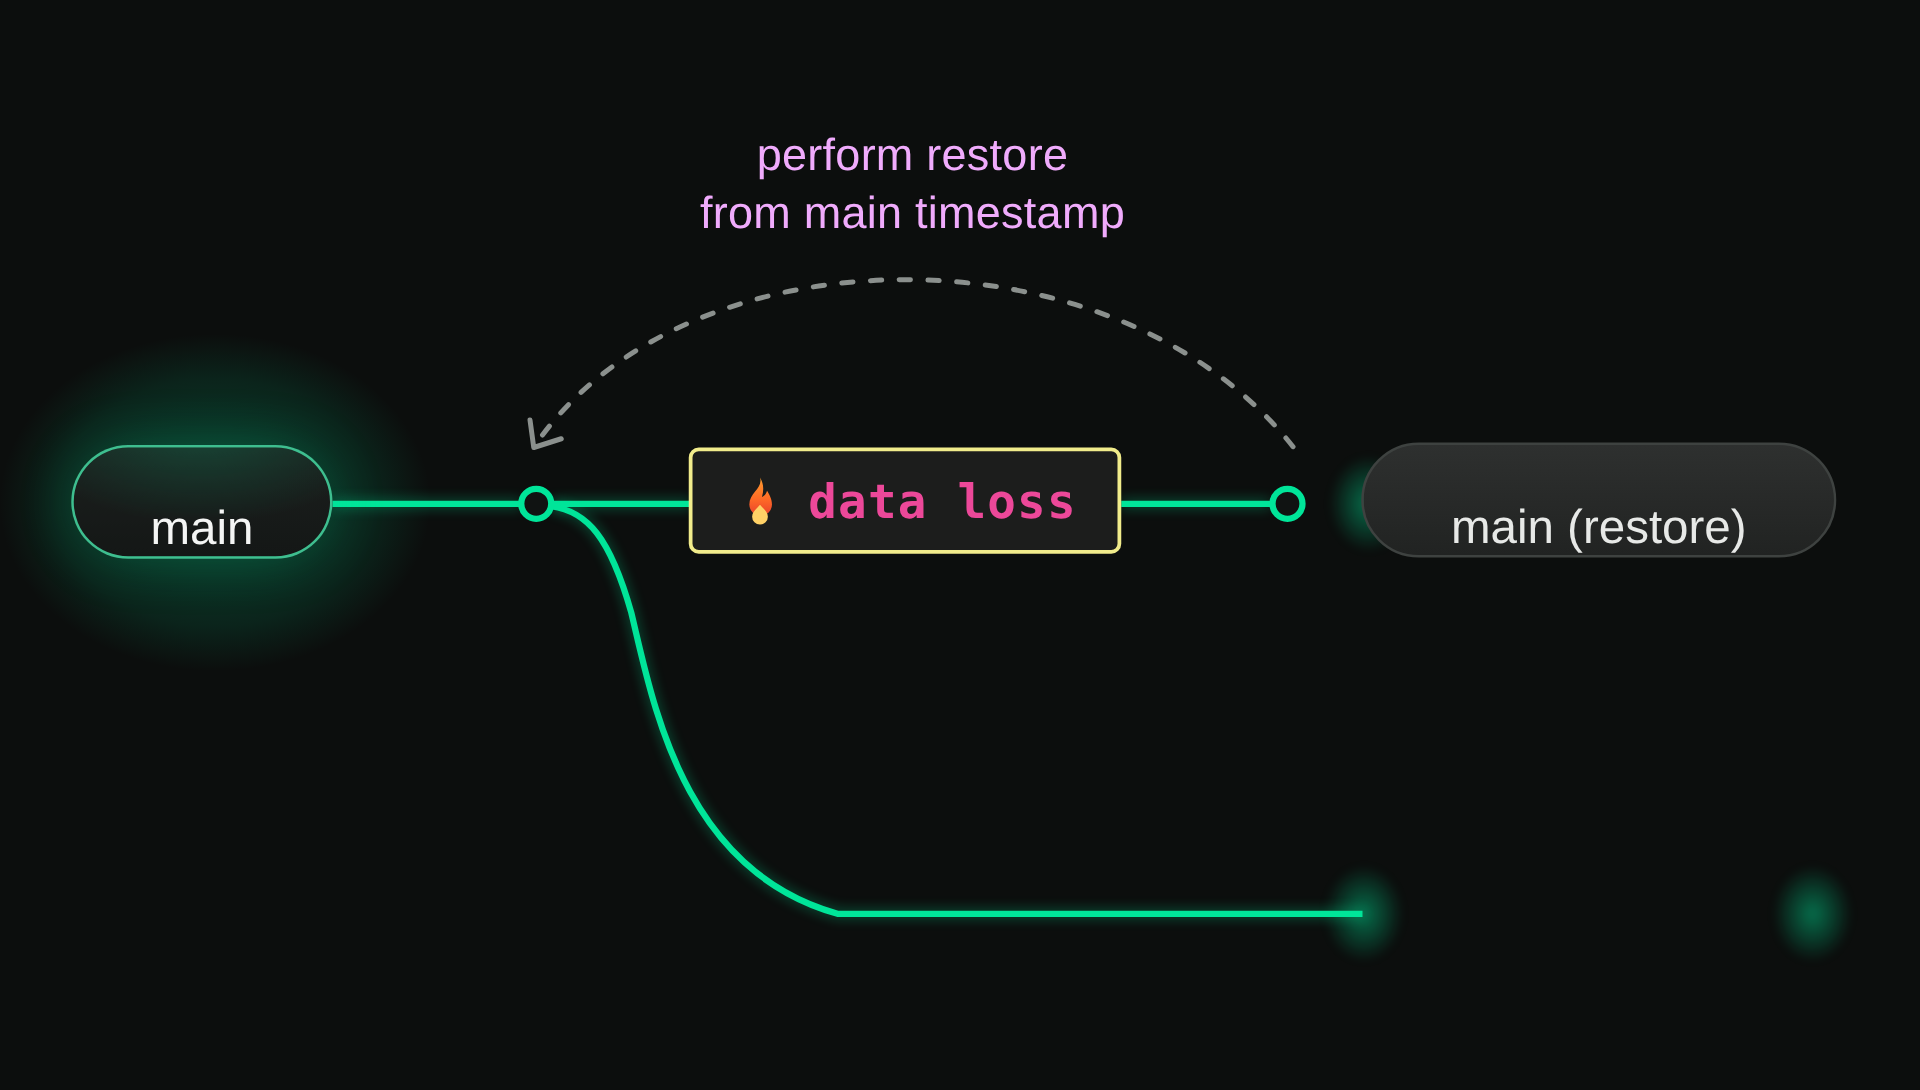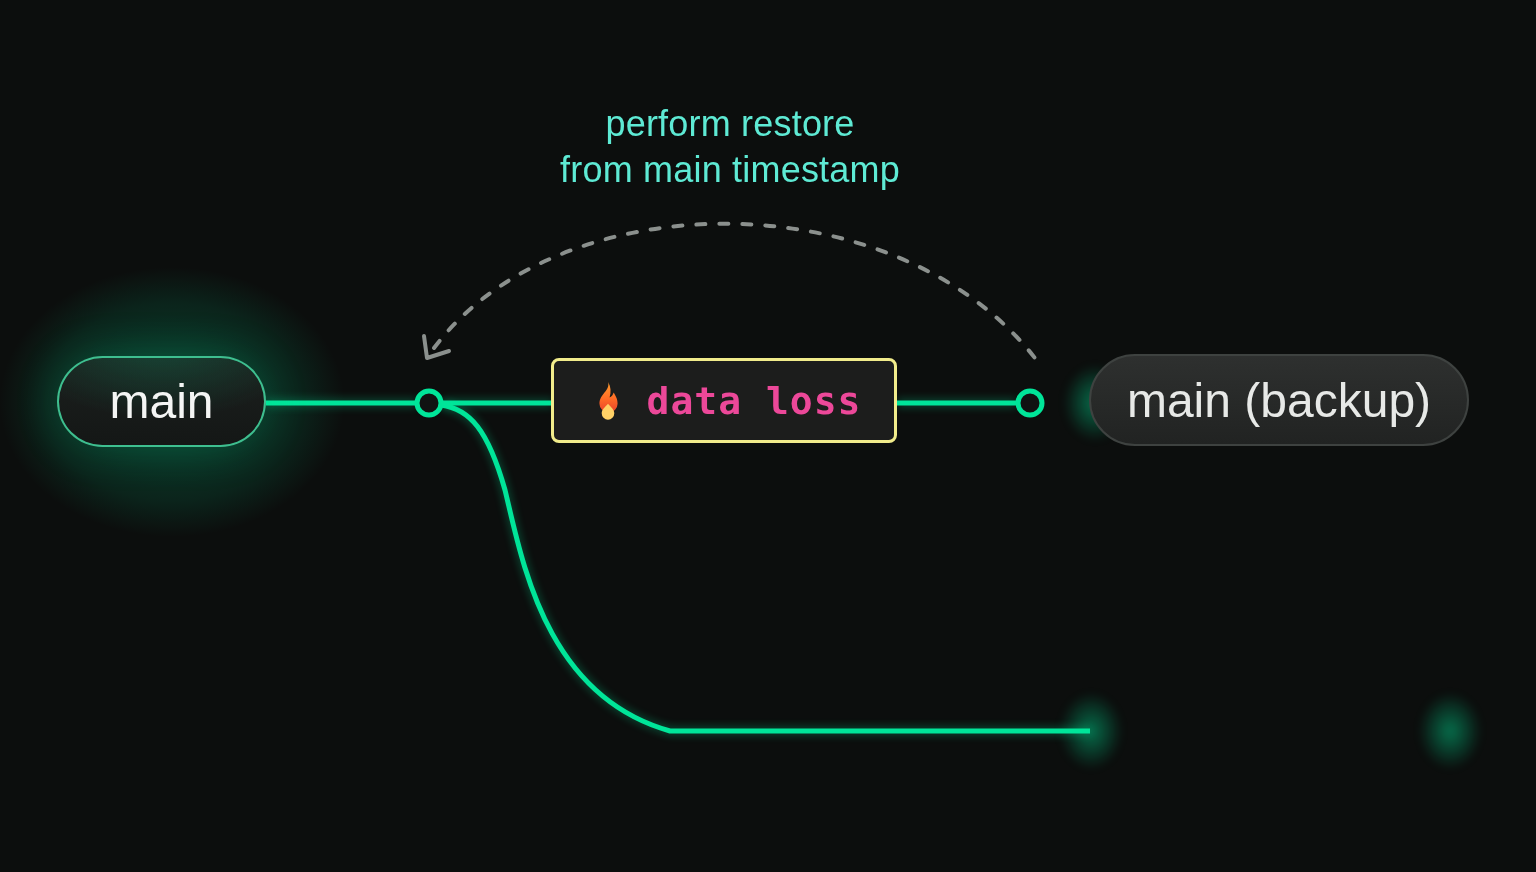--- a/index.html
+++ b/index.html
@@ -67,34 +67,34 @@
     stroke: #00e599;
     stroke-width: 5;
   }
 
   
   .caption {
     position: absolute;
     left: 430px; top: 101px;
     width: 600px;
     text-align: center;
-    color: #5eead4;
+    color: #f0abfc;
     font-size: 36px;
     line-height: 46px;
     letter-spacing: 0.2px;
   }
 
   
   .pill {
     position: absolute;
     display: flex;
-    align-items: center;
+    align-items: flex-end;
     justify-content: center;
     border-radius: 60px;
-    font-size: 48px;
+    font-size: 38px;
     color: #e7e9e7;
     box-sizing: border-box;
     white-space: nowrap;
   }
   .pill-main {
     left: 57px; top: 356px;
     width: 209px; height: 91px;
     border: 2px solid rgba(64,199,150,0.95);
     background:
       radial-gradient(120% 150% at 50% -20%, rgba(0,229,153,0.20), rgba(0,0,0,0) 60%),
@@ -186,17 +186,17 @@
           <stop offset="1" stop-color="#e8412c"></stop>
         </linearGradient>
       </defs>
       <path fill="url(#flameGrad)" d="M16 1.5c2 6.5-6.5 9-6.5 16.5a6.9 6.9 0 0 0 13.8 0c0-3.8-1.8-6.2-3-8.4-.6 2.1-1.6 3.2-3.1 3.8 1.3-4.4 1-8.4-1.2-11.9z"></path>
       <path fill="#ffd166" d="M16 30.2a4.8 4.8 0 0 1-4.8-4.8c0-3.1 2.7-4.7 4.8-7.3 2.1 2.6 4.8 4.2 4.8 7.3a4.8 4.8 0 0 1-4.8 4.8z"></path>
     </svg>
     <span class="loss-label">data loss</span>
   </div>
 
   <div class="pill pill-gray pill-backup">
-    <span>main (backup)</span>
+    <span>main (restore)</span>
   </div>
 
 
 </div>
 
 </body></html>

